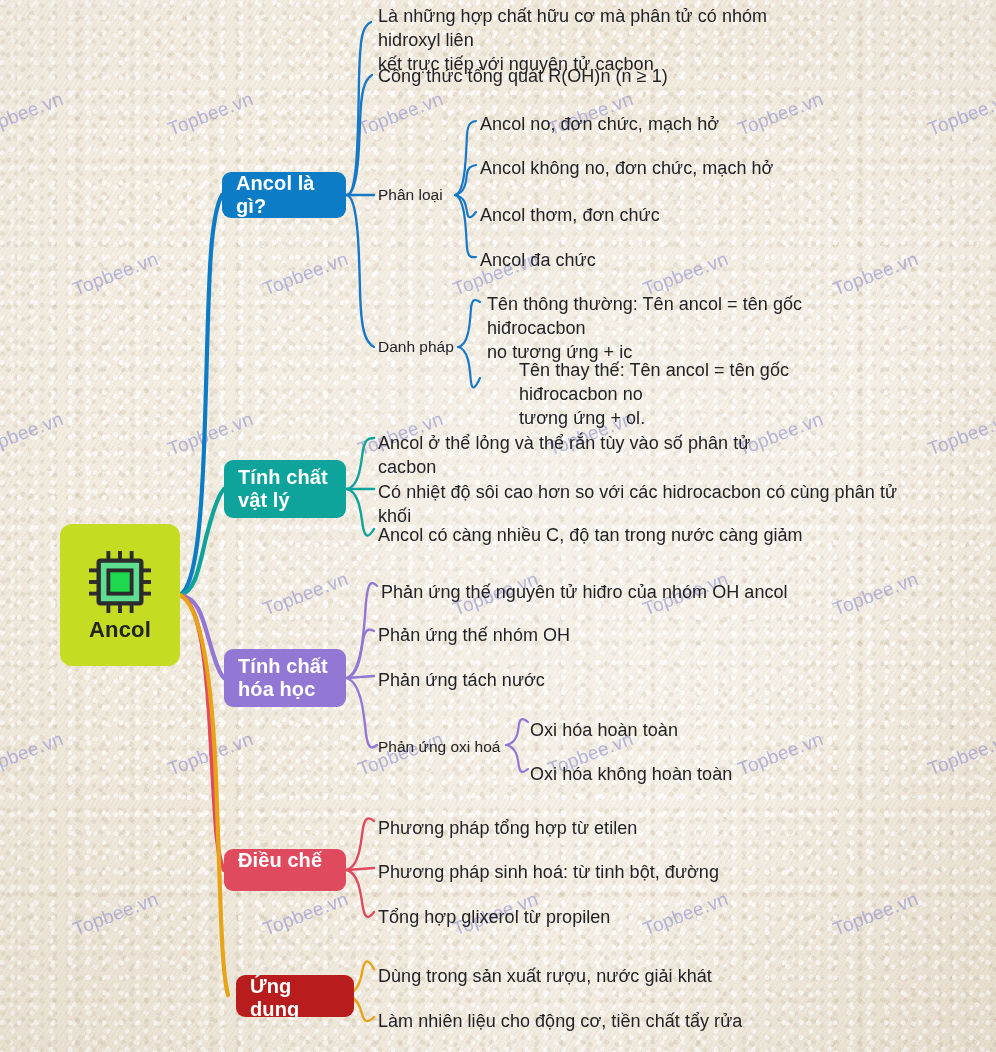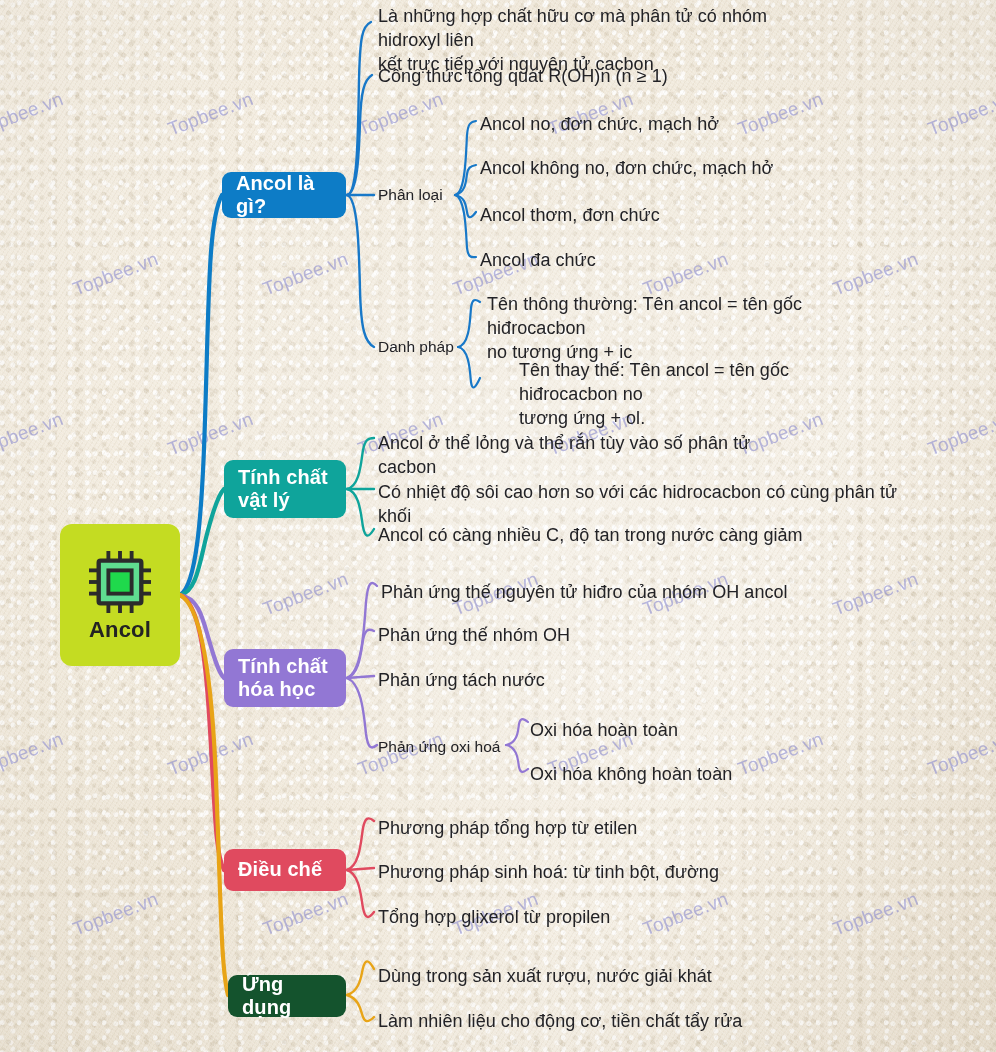--- a/index.html
+++ b/index.html
@@ -55,21 +55,21 @@
     white-space:nowrap;
     letter-spacing:.2px;
   }
   
   #wires{position:absolute;left:0;top:0;width:996px;height:1052px;pointer-events:none;}
   
   .node{
     position:absolute;
     border-radius:9px;
     color:#ffffff;
-    display:flex;align-items:center;
+    display:flex;align-items:flex-start;
     box-sizing:border-box;
     padding:0 14px;
     font-size:20px;
     font-weight:600;
     line-height:1.16;
     letter-spacing:.1px;
   }
   .node.two-line{align-items:center;}
   #center-node{
     position:absolute;
@@ -229,21 +229,21 @@
 
   <div class="node two-line" id="n-tchh" style="left:224px;top:649px;width:122px;height:58px;background:#9277d4;white-space:pre-line;">
     <span>Tính chất
 hóa học</span>
   </div>
 
   <div class="node" id="n-dc" style="left:224px;top:849px;width:122px;height:42px;background:#e04a5f;">
     <span>Điều chế</span>
   </div>
 
-  <div class="node" id="n-ud" style="left:228px;top:975px;width:118px;height:42px;background:#14532d;">
+  <div class="node" id="n-ud" style="left:236px;top:975px;width:118px;height:42px;background:#b91c1c;">
     <span>Ứng dụng</span>
   </div>
 
   <div class="txt" style="left:378px;top:5px;width:430px;">Là những hợp chất hữu cơ mà phân tử có nhóm hidroxyl liên
 kết trực tiếp với nguyên tử cacbon</div>
   <div class="txt" style="left:378px;top:65px;width:380px;">Công thức tổng quát R(OH)n (n ≥ 1)</div>
 
   <div class="sub-label" style="left:378px;top:186px;text-align:right;">Phân loại</div>
   <div class="txt" style="left:480px;top:113px;width:300px;">Ancol no, đơn chức, mạch hở</div>
   <div class="txt" style="left:480px;top:157px;width:300px;">Ancol không no, đơn chức, mạch hở</div>

